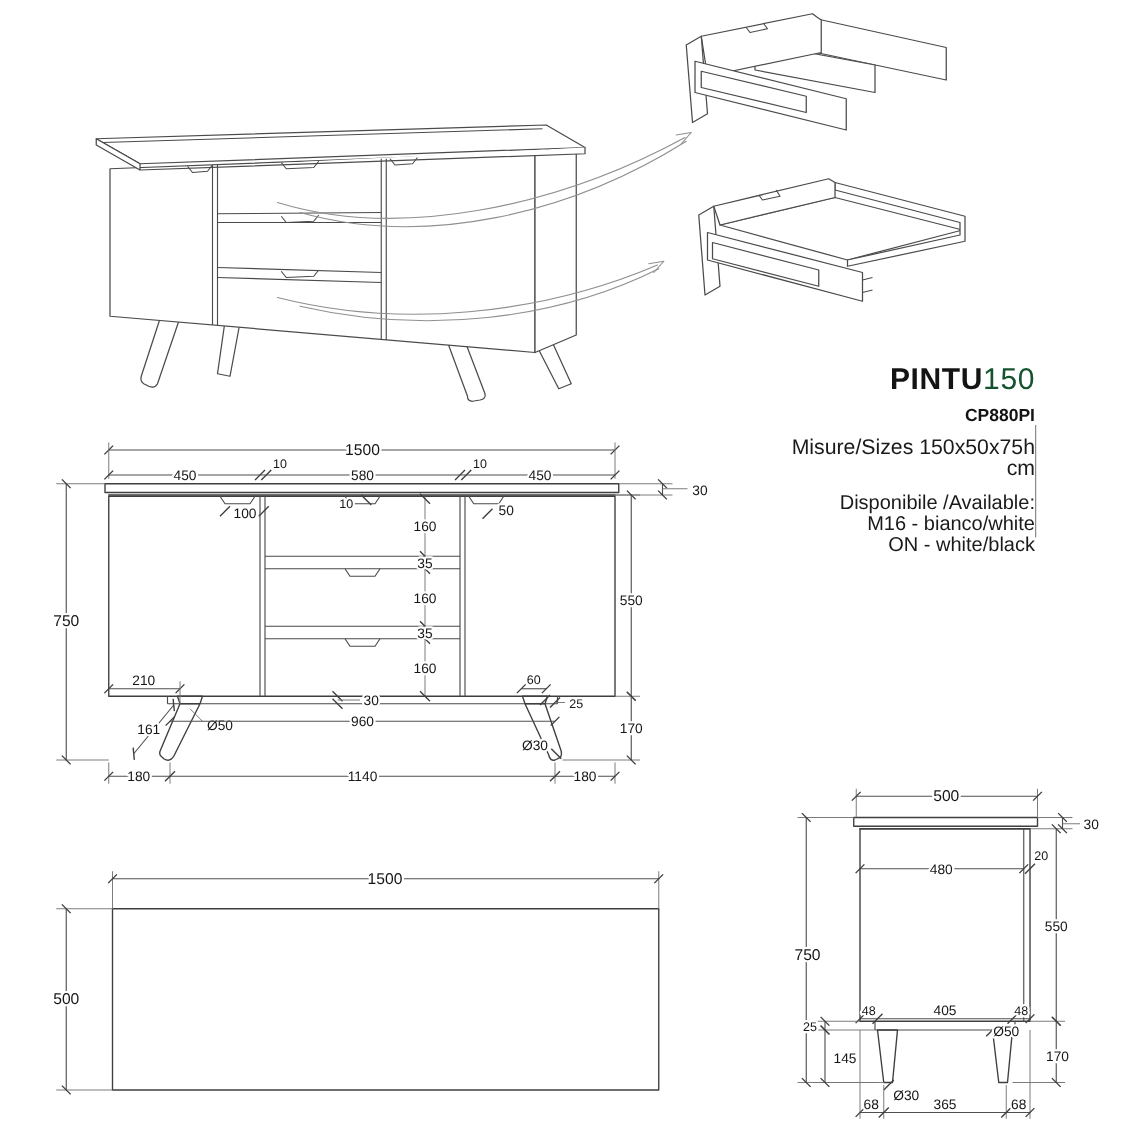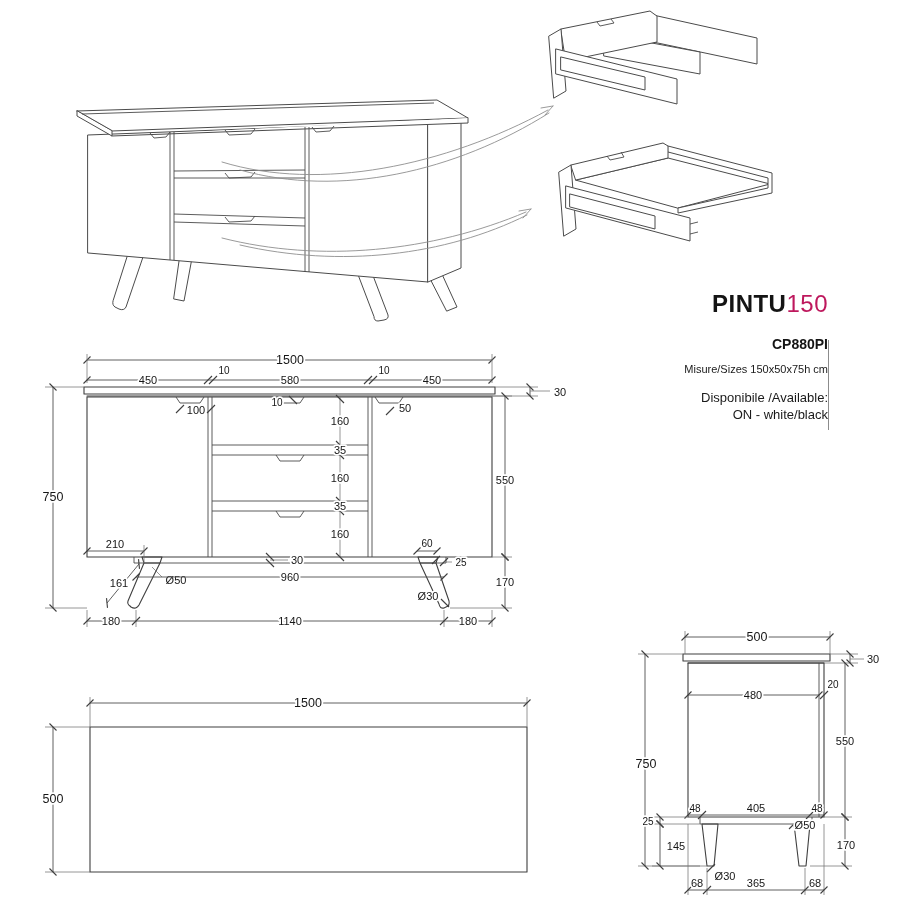--- a/index.html
+++ b/index.html
@@ -16,24 +16,24 @@
   .tick{stroke:#3f3f3f;stroke-width:1.1;fill:none;}
   
   text.t{font-family:"Liberation Sans",sans-serif;font-size:11px;fill:#161616;text-anchor:middle;
          paint-order:stroke;stroke:#ffffff;stroke-width:3.5px;stroke-linejoin:round;}
   text.tb{font-size:12.5px;}
   text.ts{font-size:10px;}
   
   .info{position:absolute;left:608px;top:291px;width:220px;text-align:right;color:#141414;}
   .info .title{font-size:24px;letter-spacing:0.5px;line-height:25px;}
   .info .title .b{font-weight:bold;}
-  .info .title .l{font-weight:normal;color:#be185d;}
-  .info .code{font-size:14px;font-weight:bold;margin-top:20px;line-height:16px;}
-  .info .block1{margin-top:9px;font-size:11px;line-height:17px;color:#1a1a1a;}
-  .info .block2{margin-top:11px;font-size:13px;line-height:17px;color:#1a1a1a;}
+  .info .title .l{font-weight:normal;color:#14532d;}
+  .info .code{font-size:14px;font-weight:bold;margin-top:8px;line-height:16px;}
+  .info .block1{margin-top:9px;font-size:17px;line-height:17px;color:#1a1a1a;}
+  .info .block2{margin-top:11px;font-size:16px;line-height:17px;color:#1a1a1a;}
   .vrule{position:absolute;left:828px;top:340px;width:1px;height:90px;background:#8c8c8c;}
 </style>
 </head>
 <body>
 
 <div class="canvas">
 
 <svg class="draw" width="900" height="900" viewBox="0 0 900 900">
   <defs>
     <marker id="tk" markerWidth="12" markerHeight="12" refX="6" refY="6" orient="auto" markerUnits="userSpaceOnUse">
@@ -262,18 +262,19 @@
 <div class="info">
   <div class="title">
     <span class="b">PINTU</span><span class="l">150</span>
   </div>
   <div class="code">CP880PI</div>
   <div class="block1">
     <div>Misure/Sizes 150x50x75h cm</div>
   </div>
   <div class="block2">
     <div>Disponibile /Available:</div>
+    <div>M16 - bianco/white</div>
     <div>ON - white/black</div>
   </div>
 </div>
 <div class="vrule"></div>
 
 </div>
 
 </body></html>

